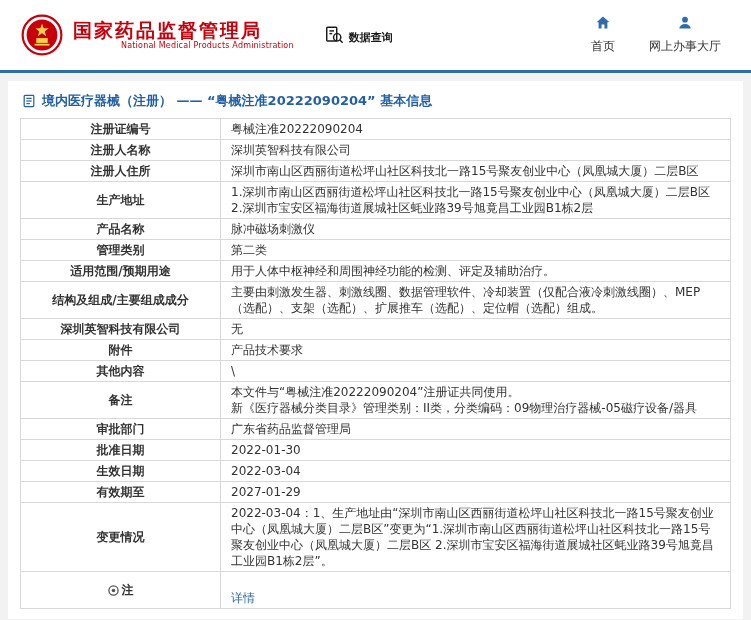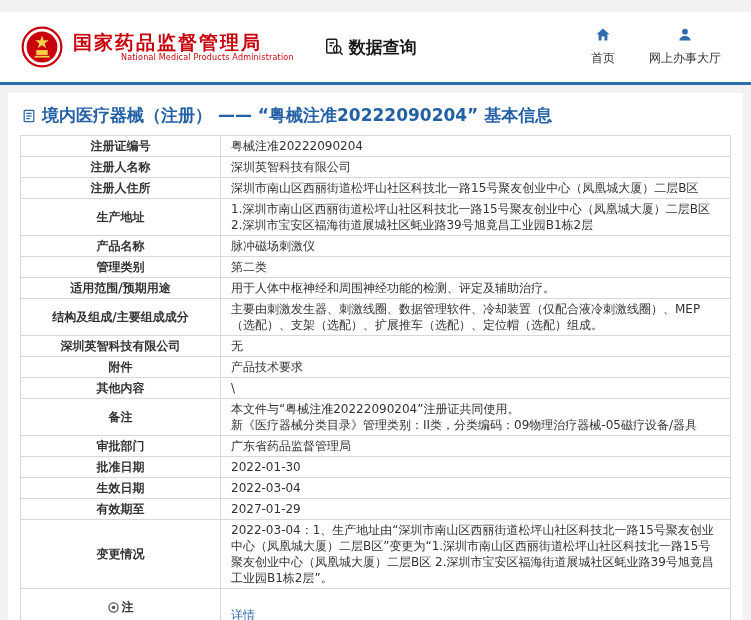--- a/index.html
+++ b/index.html
@@ -3,33 +3,33 @@
 <meta charset="utf-8">
 <style>
   * { margin:0; padding:0; box-sizing:border-box; }
   html,body { width:751px; height:620px; }
   body {
     background:#f2f2f2;
     font-family:"DejaVu Sans","Liberation Sans",sans-serif;
     font-size:12px; color:#333; overflow:hidden;
   }
   
-  .topbar { height:70px; background:#fff; display:flex; align-items:center; padding:0 14px 0 20px;margin-top:12px; }
+  .topbar { height:70px; background:#fff; display:flex; align-items:center; padding:0 14px 0 20px; }
   .brand { display:flex; align-items:center; gap:9px; cursor:pointer; }
   .emblem { width:44px; height:44px; flex:0 0 auto; }
   .brand-title { color:#c7000b; font-size:19px; font-weight:bold; letter-spacing:2px; line-height:1.15; }
   .brand-sub { color:#c7000b; font-size:8px; letter-spacing:.2px;padding-left:48px; }
-  .dataquery { margin-left:30px; display:flex; align-items:center; gap:5px; font-size:17px; font-weight:bold; color:#1a1a1a; cursor:pointer; }
+  .dataquery { margin-left:30px; display:flex; align-items:flex-end; gap:5px; font-size:11px; font-weight:bold; color:#1a1a1a; cursor:pointer; }
   .topnav { margin-left:auto; display:flex; gap:34px; padding-right:16px; }
   .navitem { display:flex; flex-direction:column; align-items:center; gap:7px; font-size:12px; color:#333; text-decoration:none; cursor:pointer; }
   .blue-line { height:3px; background:#2e6cab; }
   
   .content { padding:8px 8px 0 8px; }
   .card { background:#fff; padding:8px 12px 10px 12px; min-height:534px; }
-  .card-title { color:#2360a5; font-weight:bold; font-size:17px; display:flex; align-items:center; gap:6px; padding:3px 0 8px 2px; }
+  .card-title { color:#2360a5; font-weight:bold; font-size:13px; display:flex; align-items:center; gap:6px; padding:3px 0 8px 2px; }
   .info-table { width:100%; border-collapse:collapse; table-layout:fixed; }
   .info-table th, .info-table td {
     border:1px solid #d8d8d8; padding:2px 10px; line-height:16px;
     font-size:12px; vertical-align:middle;
   }
   .info-table th { width:200px; text-align:center; font-weight:bold; color:#333; }
   .info-table td { text-align:left; white-space:pre-line; word-break:break-all; }
   .detail-link { color:#2e6cab; text-decoration:none; cursor:pointer; }
   .note-icon { display:inline-block; vertical-align:-2px; margin-right:3px; }
   .icon { display:inline-block; line-height:0; }

